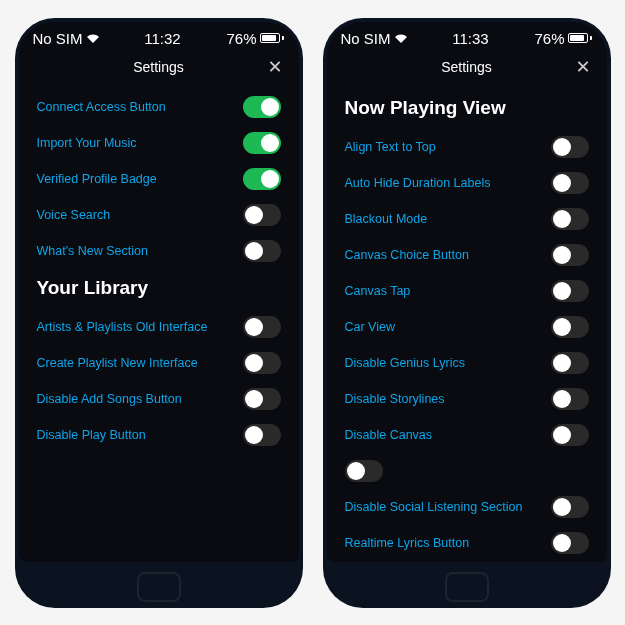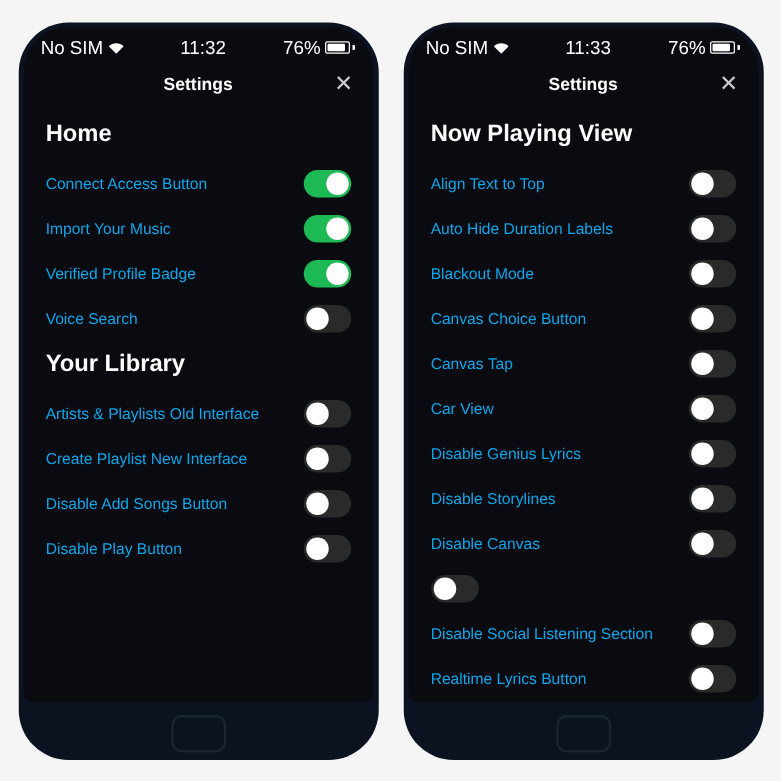--- a/index.html
+++ b/index.html
@@ -8,21 +8,21 @@
 .screen{width:100%;height:calc(100% - 42px);background:#090b10;border-radius:35px 35px 8px 8px;overflow:hidden;display:flex;flex-direction:column;color:#fff}
 .home-btn{width:44px;height:30px;border:2px solid #1a2530;border-radius:8px;position:absolute;bottom:6px;left:50%;transform:translateX(-50%)}
 .status-bar{display:flex;justify-content:space-between;padding:8px 14px 2px;font-size:15px;font-weight:500;color:#fff}
 .status-bar .left,.status-bar .right{display:flex;align-items:center;gap:4px}
 .wifi-icon{width:12px;height:9px}
 .batt{display:flex;align-items:center;gap:2px}
 .batt-body{width:20px;height:10px;border:1px solid #fff;border-radius:2px;position:relative}
 .batt-fill{position:absolute;left:1px;top:1px;bottom:1px;width:74%;background:#fff;border-radius:1px}
 .batt-tip{width:2px;height:4px;background:#fff;border-radius:0 1px 1px 0}
 .header{display:flex;align-items:center;justify-content:center;padding:10px 14px 14px;position:relative}
-.header-title{font-size:14px;font-weight:700}
+.header-title{font-size:14px;font-weight:400}
 .close-x{position:absolute;right:16px;font-size:18px;font-weight:300;color:#ccc}
 .content{flex:1;overflow:hidden;padding:0 18px}
 .section-title{font-size:19px;font-weight:700;margin:8px 0 10px;color:#fff}
 .row{display:flex;align-items:center;justify-content:space-between;padding:7px 0;min-height:30px}
 .row-label{font-size:12.5px;color:#0ea5e9;font-weight:400}
 .toggle{width:38px;height:22px;border-radius:11px;position:relative;flex-shrink:0}
 .toggle.on{background:#1db954}
 .toggle.off{background:#2a2a2a}
 .knob{width:18px;height:18px;background:#fff;border-radius:50%;position:absolute;top:2px}
 .toggle.on .knob{right:2px}
@@ -49,41 +49,46 @@
             </div>
             <div class="batt-tip"></div>
           </div>
       </div>
     </div>
     <div class="header">
       <span class="header-title">Settings</span>
       <span class="close-x">✕</span>
     </div>
     <div class="content" id="content-0">
-        <div class="section-title">Home</div>
         <div class="row">
           <span class="row-label">Connect Access Button</span>
           <div class="toggle on">
             <div class="knob"></div>
           </div>
         </div>
         <div class="row">
           <span class="row-label">Import Your Music</span>
           <div class="toggle on">
             <div class="knob"></div>
           </div>
         </div>
         <div class="row">
           <span class="row-label">Verified Profile Badge</span>
           <div class="toggle on">
             <div class="knob"></div>
           </div>
         </div>
         <div class="row">
           <span class="row-label">Voice Search</span>
+          <div class="toggle off">
+            <div class="knob"></div>
+          </div>
+        </div>
+        <div class="row">
+          <span class="row-label">What's New Section</span>
           <div class="toggle off">
             <div class="knob"></div>
           </div>
         </div>
         <div class="section-title">Your Library</div>
         <div class="row">
           <span class="row-label">Artists &amp; Playlists Old Interface</span>
           <div class="toggle off">
             <div class="knob"></div>
           </div>

